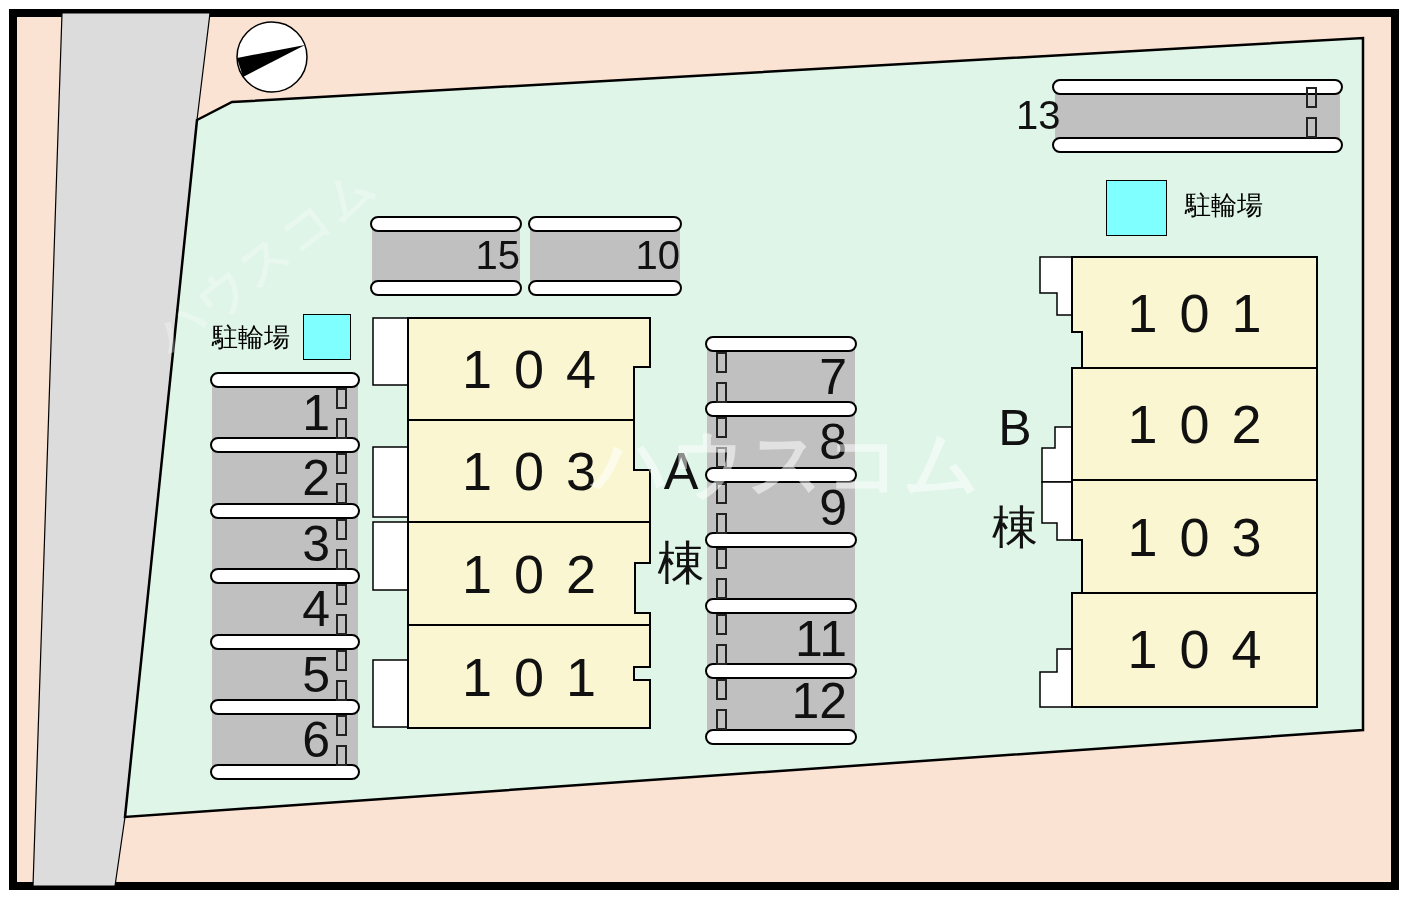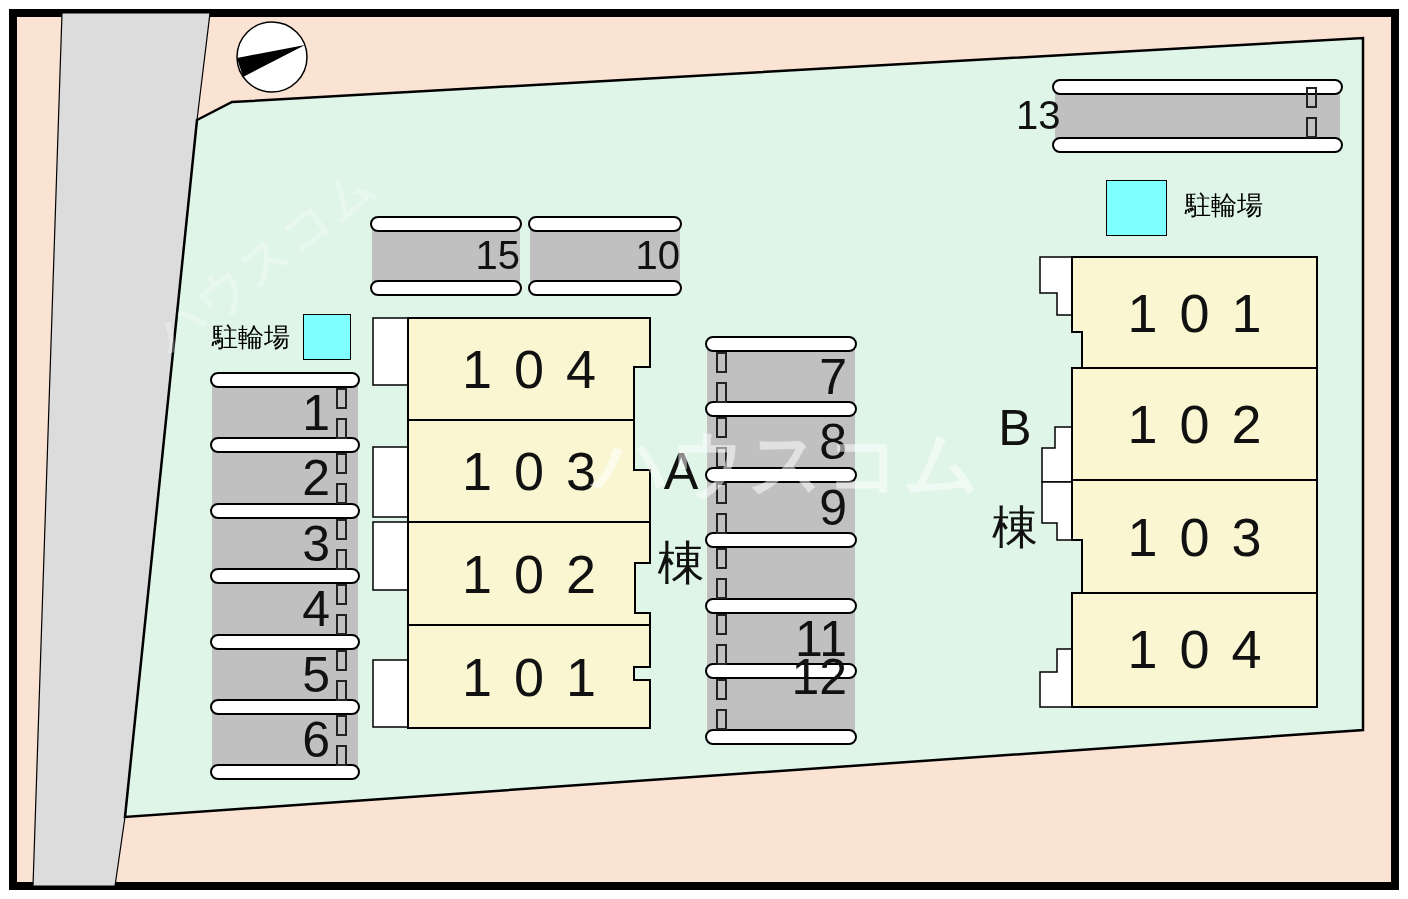--- a/index.html
+++ b/index.html
@@ -123,21 +123,21 @@
     </div>
   <div class="pnum" style="left:737px;top:409px;width:110px;height:66px">
       <span>8</span>
     </div>
   <div class="pnum" style="left:737px;top:475px;width:110px;height:65px">
       <span>9</span>
     </div>
   <div class="pnum" style="left:737px;top:606px;width:110px;height:65px">
       <span>11</span>
     </div>
-  <div class="pnum" style="left:737px;top:644px;width:110px;height:65px">
+  <div class="pnum" style="left:737px;top:668px;width:110px;height:65px">
       <span>12</span>
     </div>
   <div class="stops" style="left:716px;top:352px"></div>
   <div class="stops" style="left:716px;top:417px"></div>
   <div class="stops" style="left:716px;top:483px"></div>
   <div class="stops" style="left:716px;top:548px"></div>
   <div class="stops" style="left:716px;top:614px"></div>
   <div class="stops" style="left:716px;top:679px"></div>
 
   <div class="gray" style="left:372px;top:229px;width:148px;height:53px"></div>

